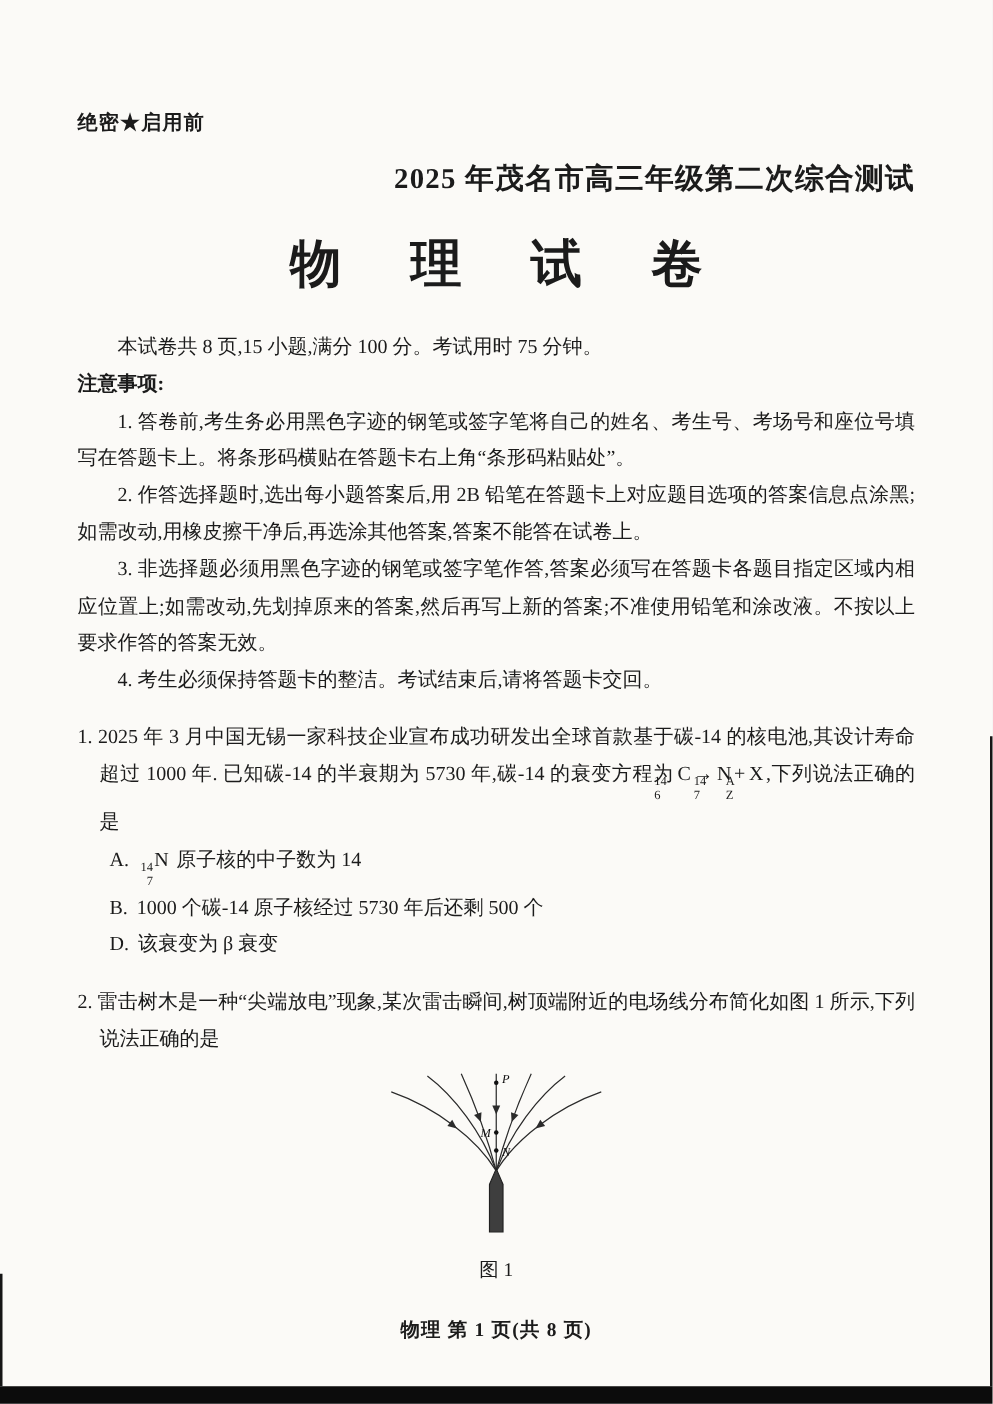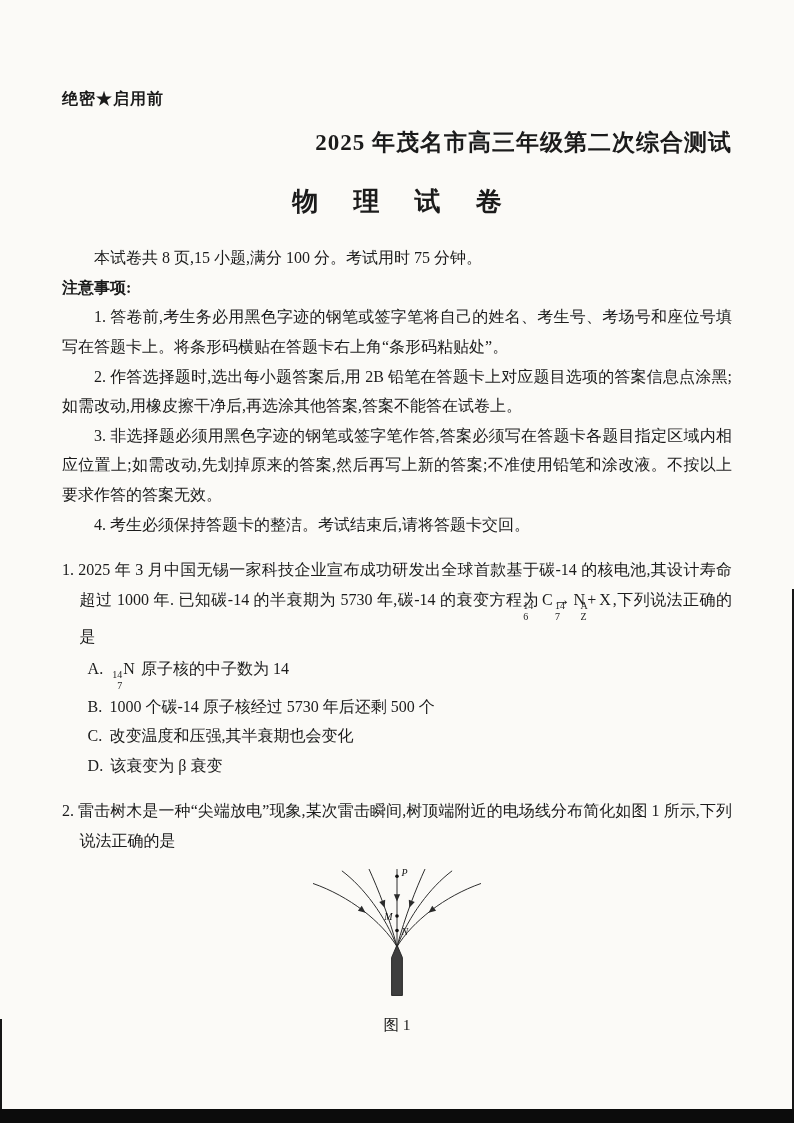--- a/index.html
+++ b/index.html
@@ -32,21 +32,21 @@
     padding:84px 62px 0 62px;
     font-size:16px;
     line-height:1.85;
   }
   .classification { font-size:16px; font-weight:700; letter-spacing:1px; }
   .title {
     text-align:right; font-size:23px; font-weight:700;
     margin-top:8px; letter-spacing:1px;
   }
   .subject {
-    text-align:center; font-size:26px; font-weight:700;
+    text-align:center; font-size:41px; font-weight:700;
     margin-top:20px; letter-spacing:0.55em; text-indent:0.55em;
     line-height:1.35;
   }
   .intro { margin-top:24px; text-indent:2em; }
   .notice-heading { font-weight:700; margin-top:0; }
   .notice { text-indent:2em; text-align:justify; }
   .section-heading {
     font-weight:700; margin-top:12px;
     padding-left:2em; text-indent:-2em; text-align:justify;
   }
@@ -104,21 +104,20 @@
             <span>A</span>
             <span>Z</span>
           </span><span class="nuc-sym">X</span></span><span>,下列说法正确的是</span></p>
 
     <div class="options">
       <p class="option"><span class="opt-label">A.</span><span class="nuclide"><span class="prescript">
               <span>14</span>
               <span>7</span>
             </span><span class="nuc-sym">N</span></span> <span>原子核的中子数为 14</span></p>
       <p class="option"><span class="opt-label">B.</span><span>1000 个碳-14 原子核经过 5730 年后还剩 500 个</span></p>
-      <p class="option"><span class="opt-label">C.</span><span>改变温度和压强,其半衰期也会变化</span></p>
       <p class="option"><span class="opt-label">D.</span><span>该衰变为 β 衰变</span></p>
     </div>
 
     <p class="question"><span>2.</span> <span>雷击树木是一种“尖端放电”现象,某次雷击瞬间,树顶端附近的电场线分布简化如图 1 所示,下列说法正确的是</span></p>
 
     <figure class="figure-wrap">
       <svg width="210" height="140" viewBox="0 0 210 155">
         <g stroke="#2b2b2b" stroke-width="1.1" fill="none">
           <path d="M 105,10 L 105,96"></path>
           <path d="M 105,96 C 96,62 84,32 74,10"></path>
@@ -143,17 +142,18 @@
         <text class="flabel" x="110" y="18">P</text>
         <text class="flabel" x="91" y="66">M</text>
         <text class="flabel" x="110" y="83">N</text>
         <path d="M 105,94 L 111,108 L 111,150 L 99,150 L 99,108 Z" fill="#3e3e3e" stroke="#202020" stroke-width="1"></path>
       </svg>
       <figcaption class="figure-caption">图 1</figcaption>
     </figure>
 
   </div>
 
+  <div class="footer">物理  第 1 页(共 8 页)</div>
 
   <div class="scan-edge-right"></div>
   <div class="scan-edge-left"></div>
   <div class="scan-bottom"></div>
 </div>
 
 </body></html>

